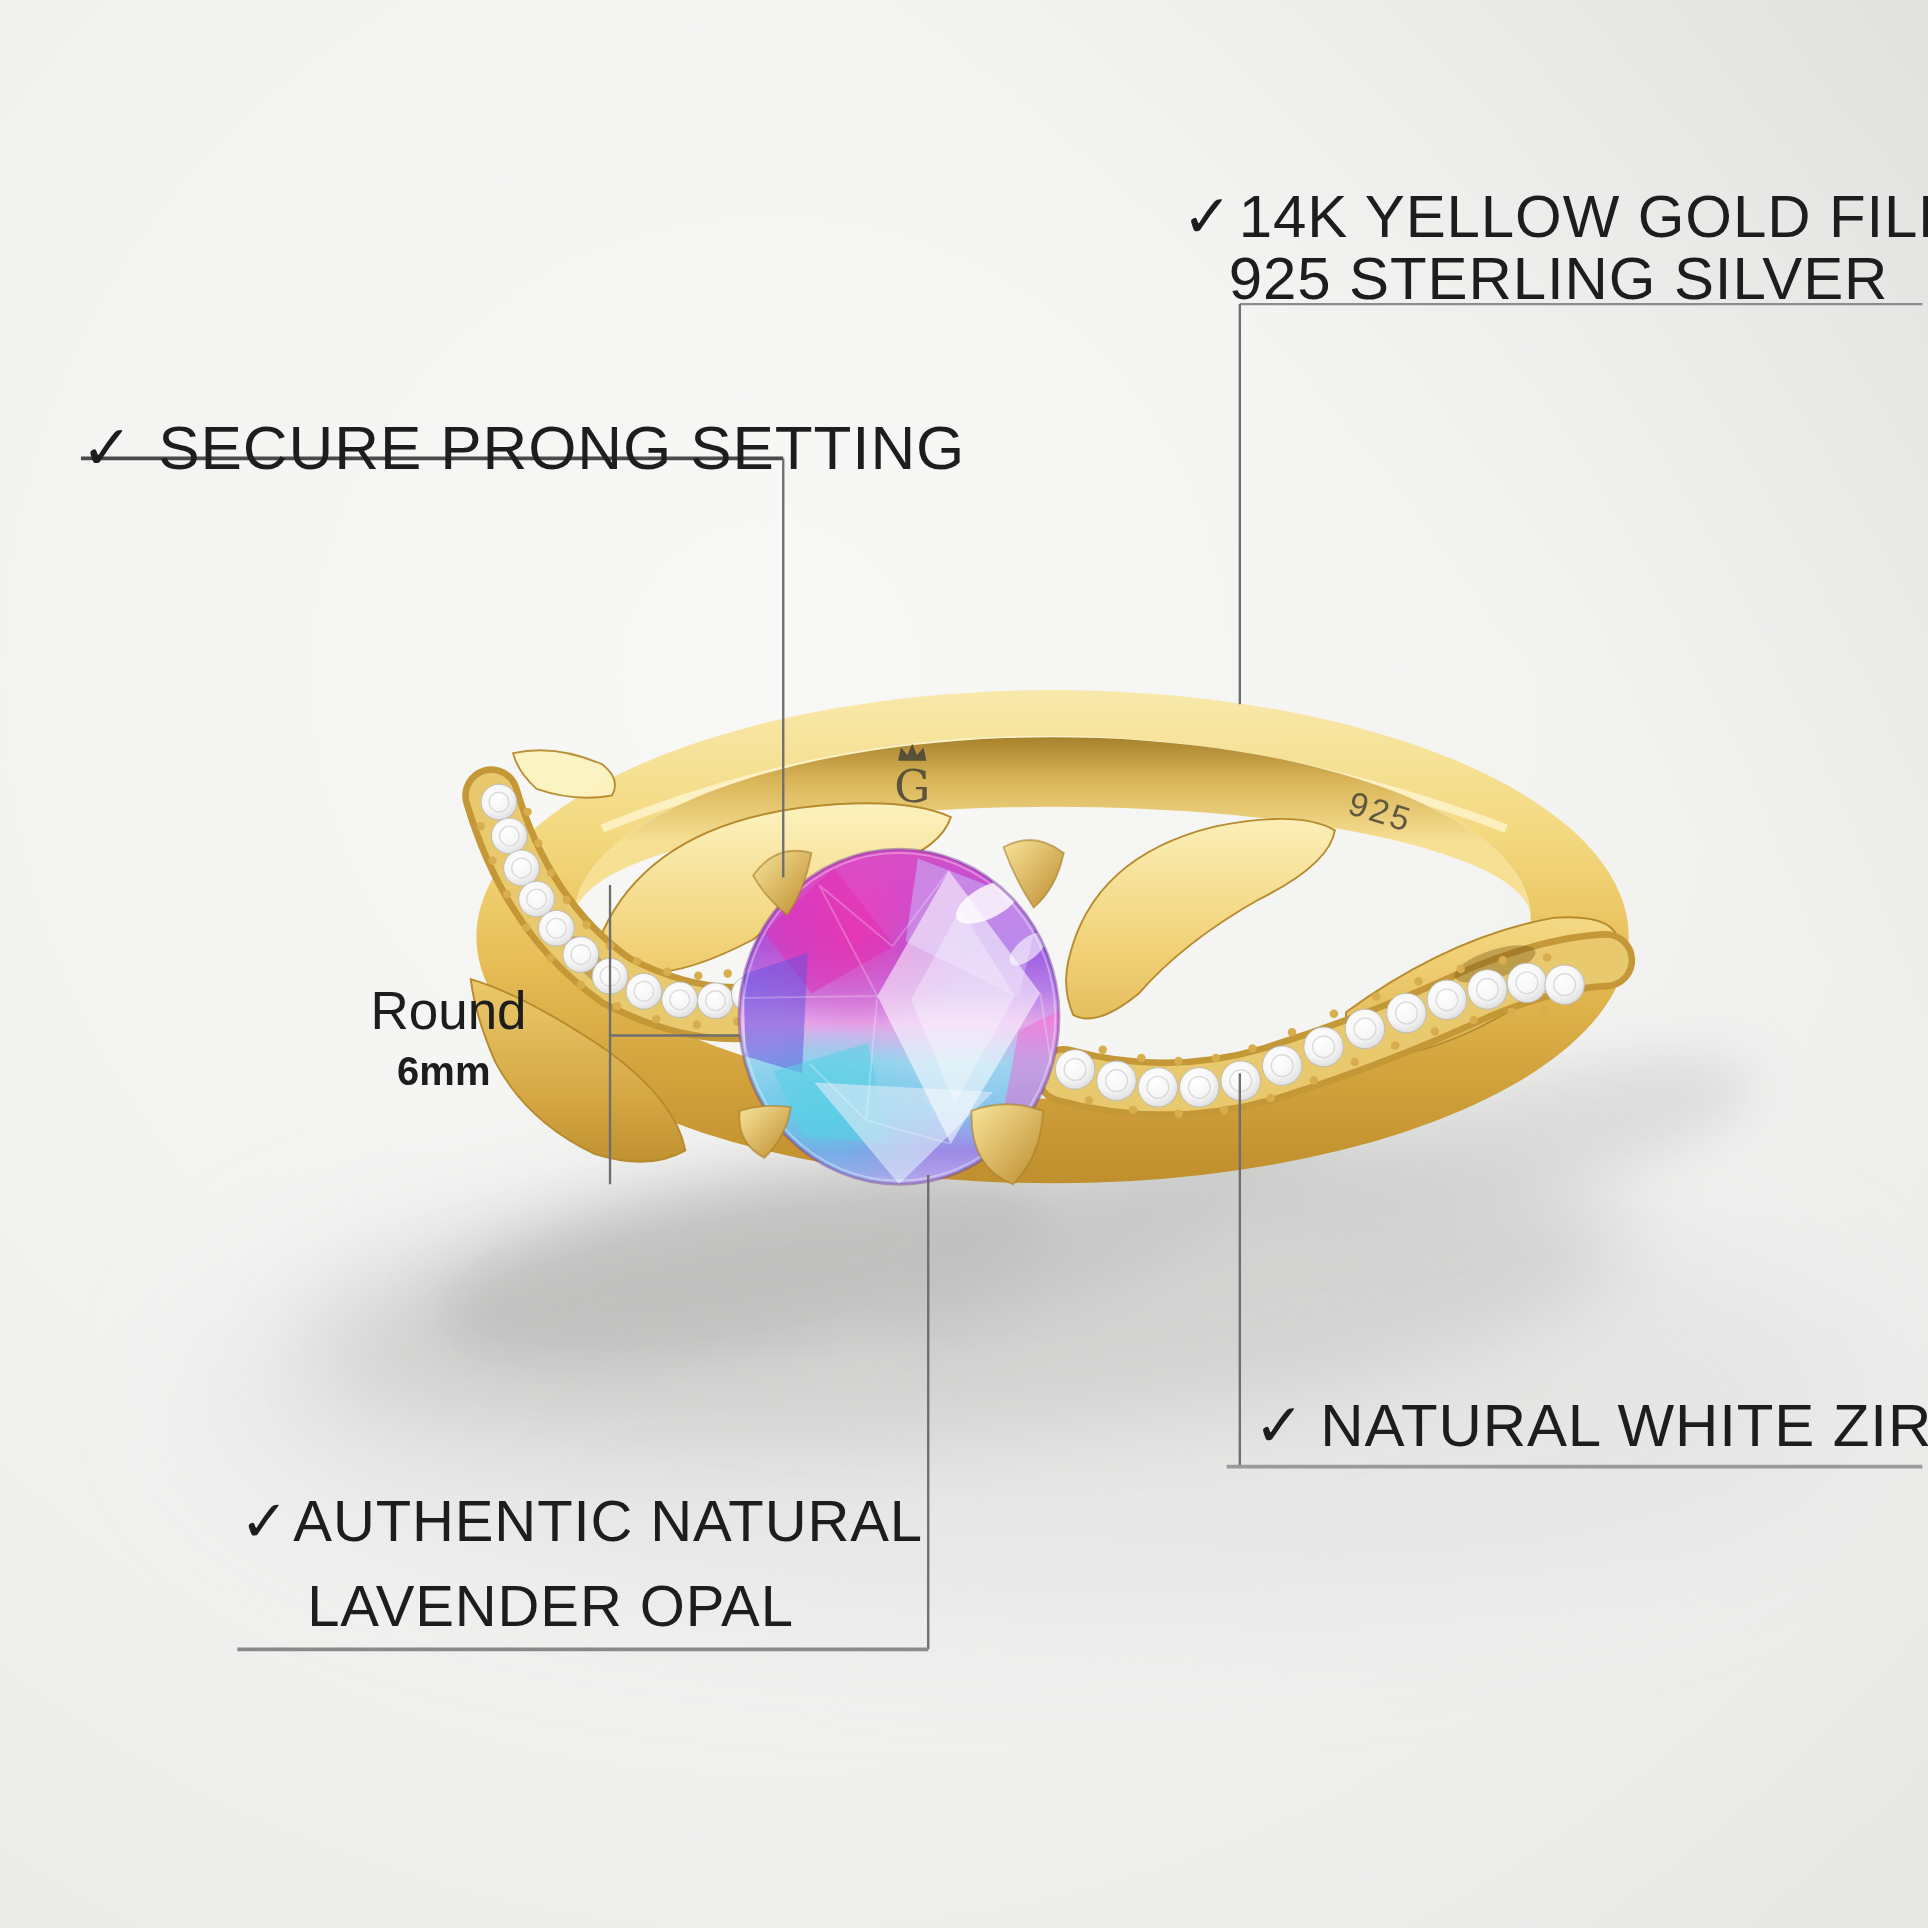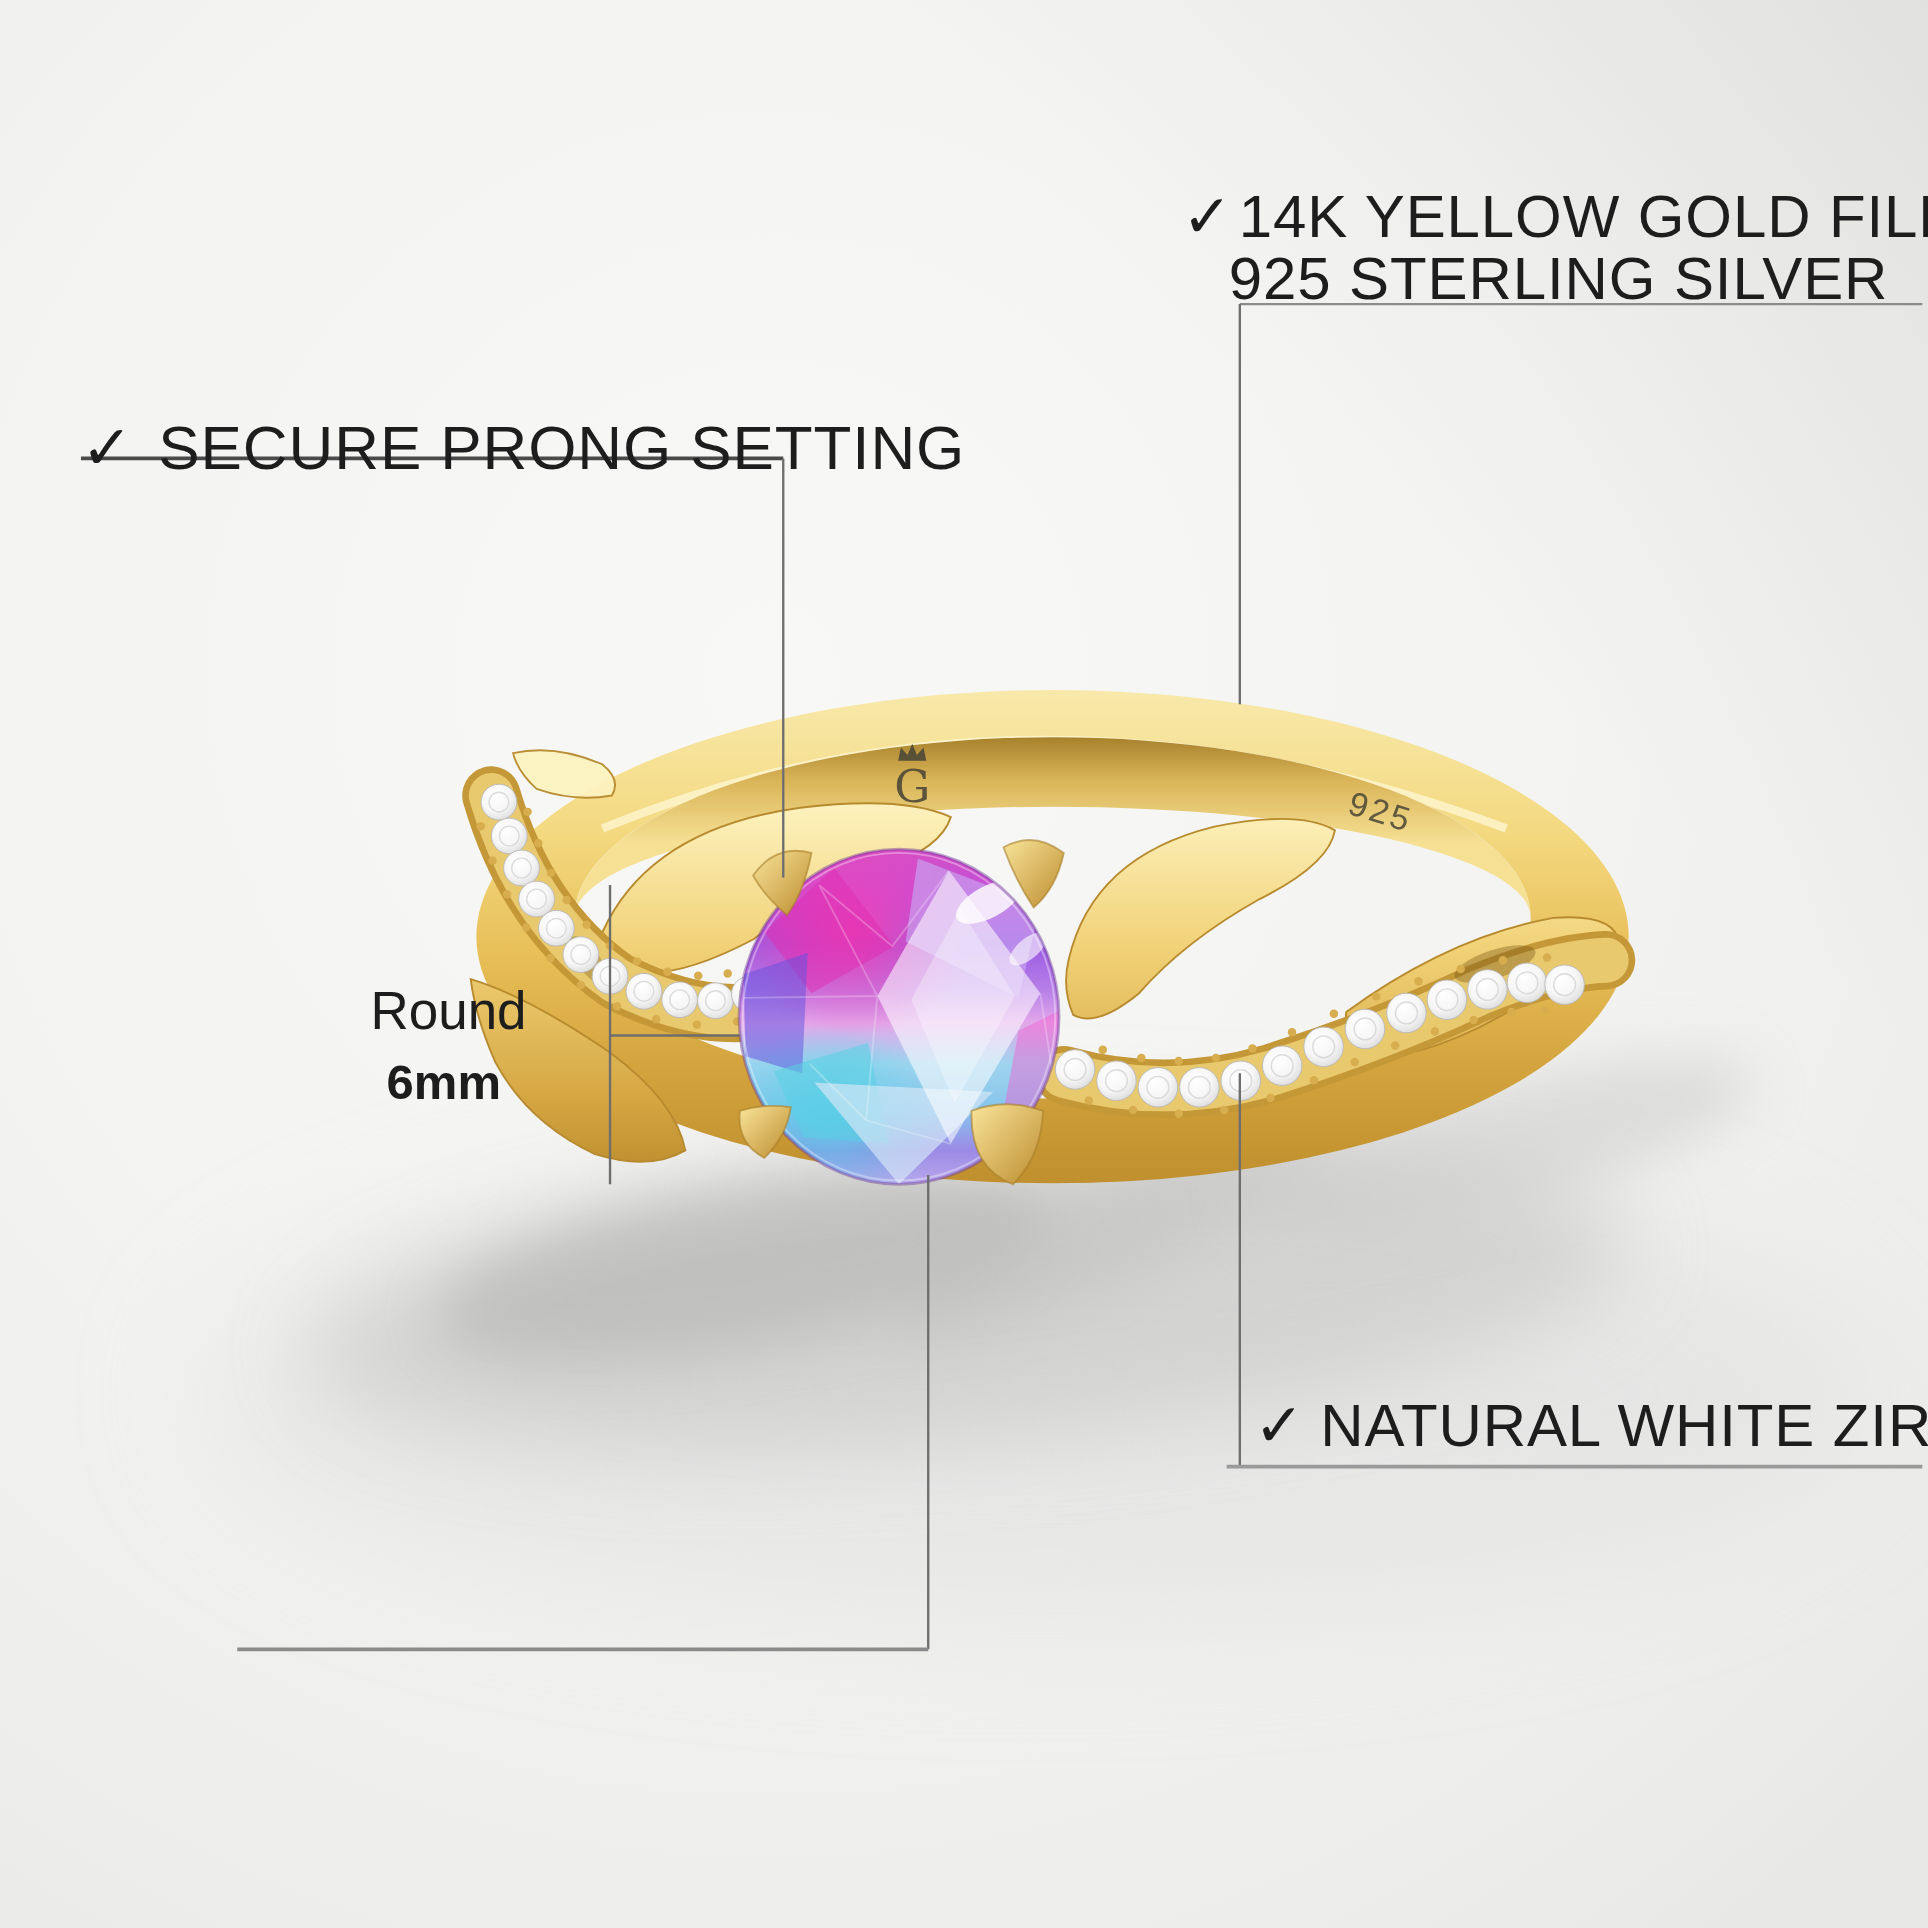--- a/index.html
+++ b/index.html
@@ -10,21 +10,21 @@
   .check{display:inline-block;}
   .material-label{left:1182px;top:186px;width:753px;text-align:center;font-size:60px;line-height:62px;letter-spacing:0.9px;}
   .material-label .check{margin-right:5.6px;}
   .secure-label{left:81px;top:395px;font-size:62px;letter-spacing:0.9px;margin-top:16px;}
   .secure-label .check{margin-right:24.5px;}
   .zircon-label{left:1254px;top:1390px;font-size:60px;letter-spacing:0.9px;}
   .zircon-label .check{margin-right:15px;}
   .opal-label{left:240px;top:1478px;width:621px;text-align:center;font-size:58px;line-height:85px;letter-spacing:0.9px;}
   .opal-label .check{margin-right:3.8px;}
   .round-label{left:311px;top:981px;width:275px;text-align:center;font-size:53px;line-height:1.12;}
-  .round-size{font-weight:bold;font-size:49px;padding-right:9.4px;margin-top:15px;}
+  .round-size{font-weight:bold;font-size:40px;padding-right:9.4px;margin-top:9px;}
 </style>
 </head>
 <body>
 
 <div class="canvas">
 
 <svg class="scene" width="1928" height="1928" viewBox="0 0 2048 2048">
   <defs>
     <radialGradient id="bgGrad" cx="40%" cy="35%" r="85%">
       <stop offset="0%" stop-color="#f8f8f7"></stop>
@@ -291,15 +291,19 @@
 
 <div class="label round-label">
   <div>Round</div>
   <div class="round-size">6mm</div>
 </div>
 
 <div class="label zircon-label">
   <span class="check">✓</span><span>NATURAL WHITE ZIRCON</span>
 </div>
 
+<div class="label opal-label">
+  <div><span class="check">✓</span><span>AUTHENTIC NATURAL</span></div>
+  <div>LAVENDER OPAL</div>
+</div>
 
 </div>
 
 
 </body></html>

